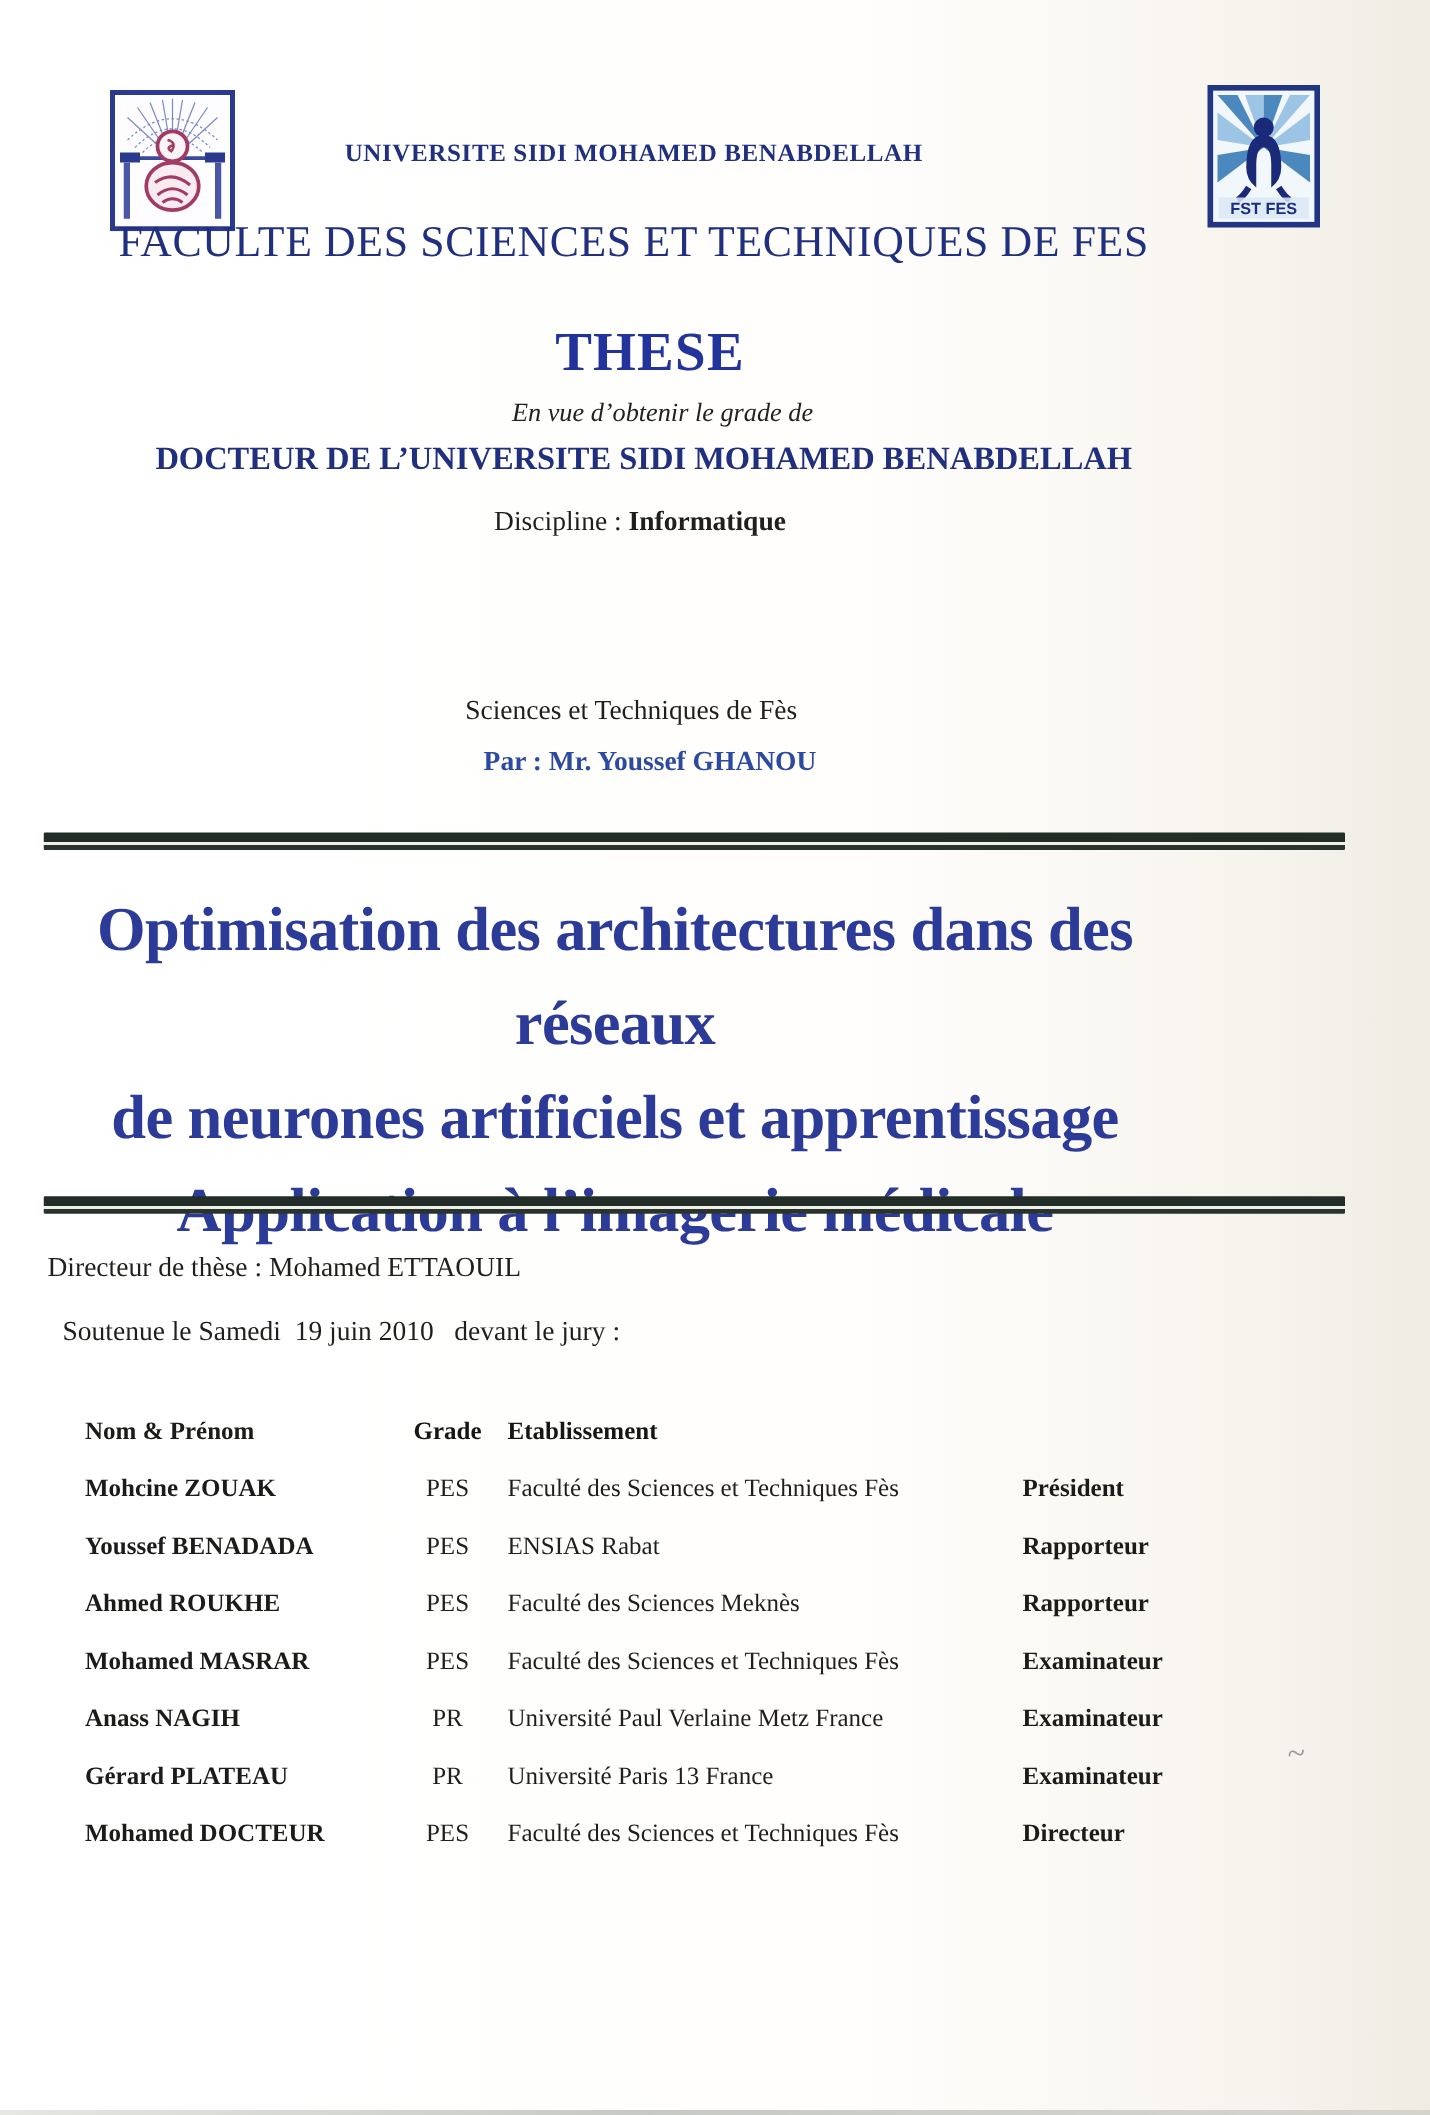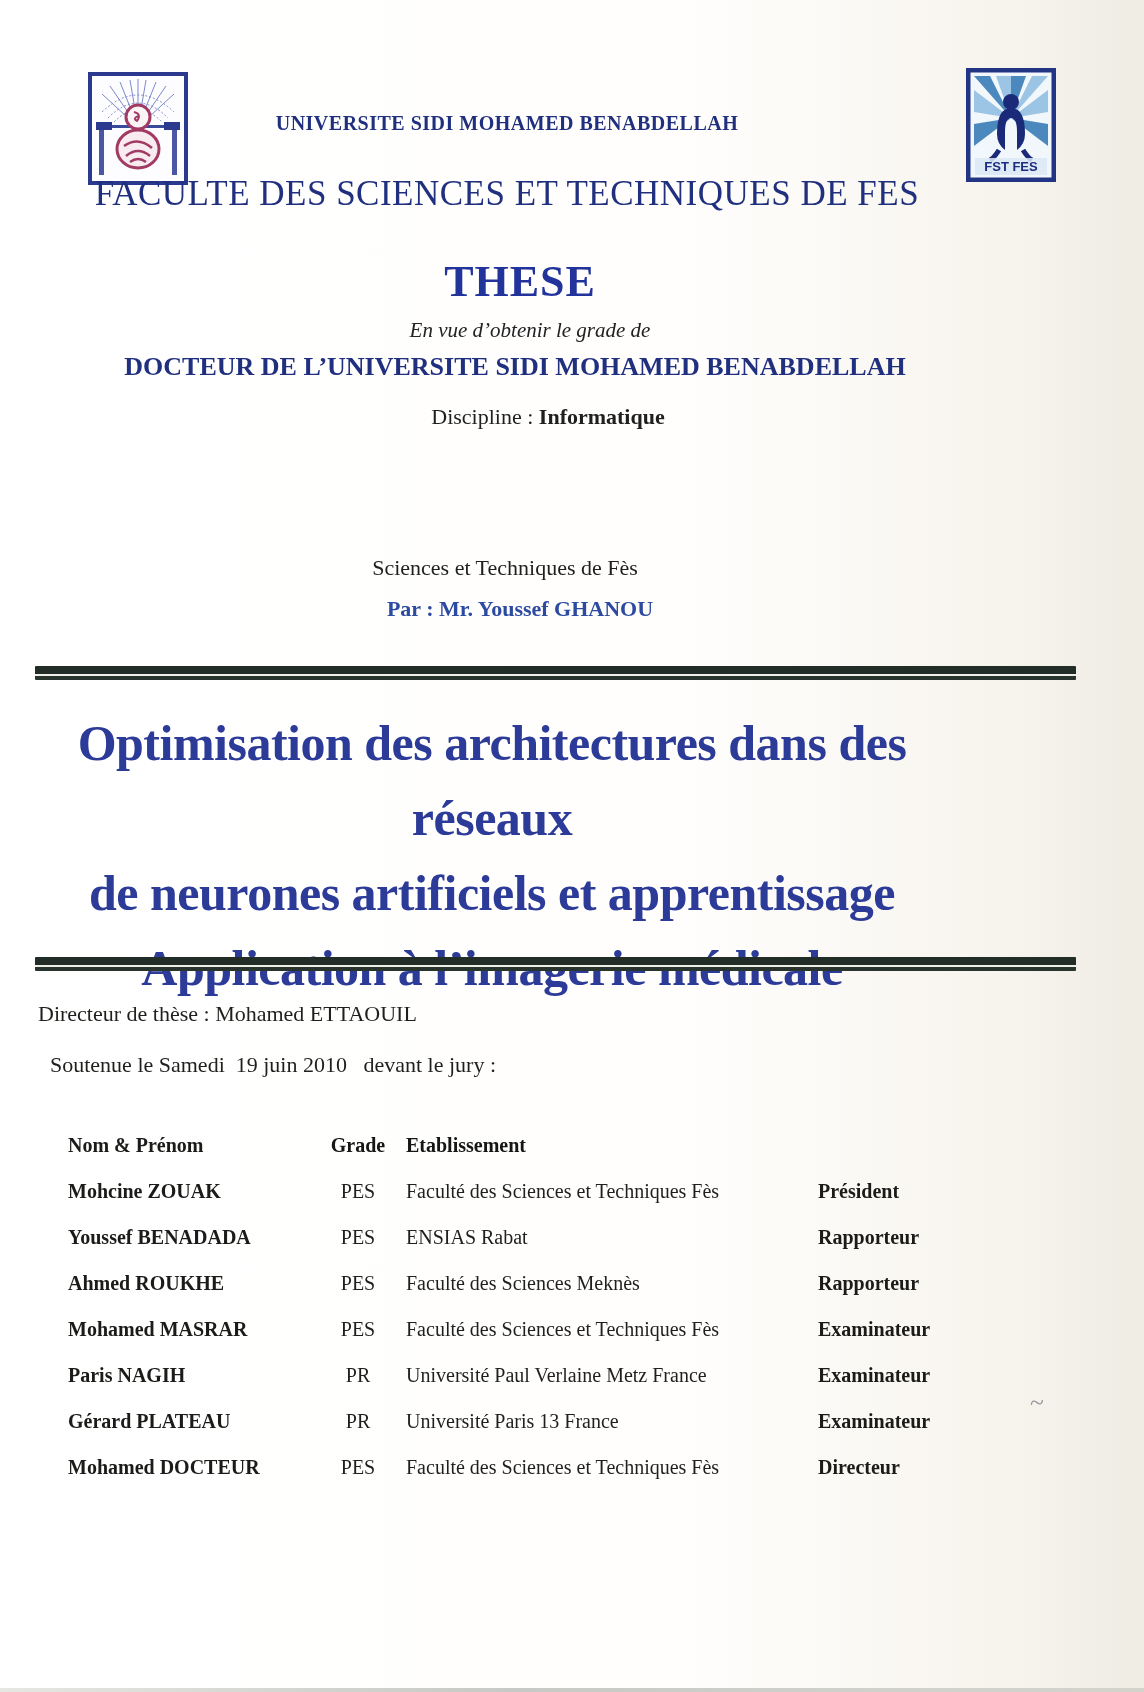--- a/index.html
+++ b/index.html
@@ -25,21 +25,21 @@
 
   .hdr-line1 { top:112px; font-weight:bold; font-size:20px; letter-spacing:.5px; }
   .hdr-line2 { top:156px; font-size:35px; letter-spacing:.5px;margin-top:18px; }
 
   .logo-left  { left:88px;  top:72px;  width:100px; height:113px; }
   .logo-right { left:966px; top:68px;  width:90px;  height:114px; }
 
   .these      { top:256px; width:1040px; left:0; text-align:center; font-size:44px; font-weight:bold; color:#22349b; letter-spacing:1px; }
   .envue      { top:318px; width:1040px; left:0; text-align:center; font-size:21px; font-style:italic; color:#222;margin-left:10px; }
   .degree     { top:352px; width:1030px; left:0; text-align:center; font-size:26px; font-weight:bold; color:#20307f; }
-  .disc       { top:404px; width:1024px; left:0; text-align:center; font-size:22px;margin-left:36px; }
+  .disc       { top:404px; width:1024px; left:0; text-align:center; font-size:22px; }
   .spec       { top:447px; width:1010px; left:0; text-align:center; font-size:22px; }
   .prep1      { top:499px; width:1024px; left:0; text-align:center; font-size:22px; }
   .prep2      { top:555px; width:1010px; left:0; text-align:center; font-size:22px; }
   .author     { top:596px; width:1040px; left:0; text-align:center; font-size:22px; font-weight:600; }
 
   .rule { left:35px; width:1041px; height:14px;
     background:linear-gradient(#232d27 0 8px, #eef0e8 8px 10px, #2a342e 10px 14px);
     border-radius:1px; }
   .rule-1 { top:666px; }
   .rule-2 { top:957px; }
@@ -168,21 +168,21 @@
         <span class="e">Faculté des Sciences Meknès</span>
         <span class="r">Rapporteur</span>
       </div>
         <div class="jury-row">
         <span class="n">Mohamed MASRAR</span>
         <span class="g">PES</span>
         <span class="e">Faculté des Sciences et Techniques Fès</span>
         <span class="r">Examinateur</span>
       </div>
         <div class="jury-row">
-        <span class="n">Paris NAGIH</span>
+        <span class="n">Anass NAGIH</span>
         <span class="g">PR</span>
         <span class="e">Université Paul Verlaine Metz France</span>
         <span class="r">Examinateur</span>
       </div>
         <div class="jury-row">
         <span class="n">Gérard PLATEAU</span>
         <span class="g">PR</span>
         <span class="e">Université Paris 13 France</span>
         <span class="r">Examinateur</span>
       </div>

